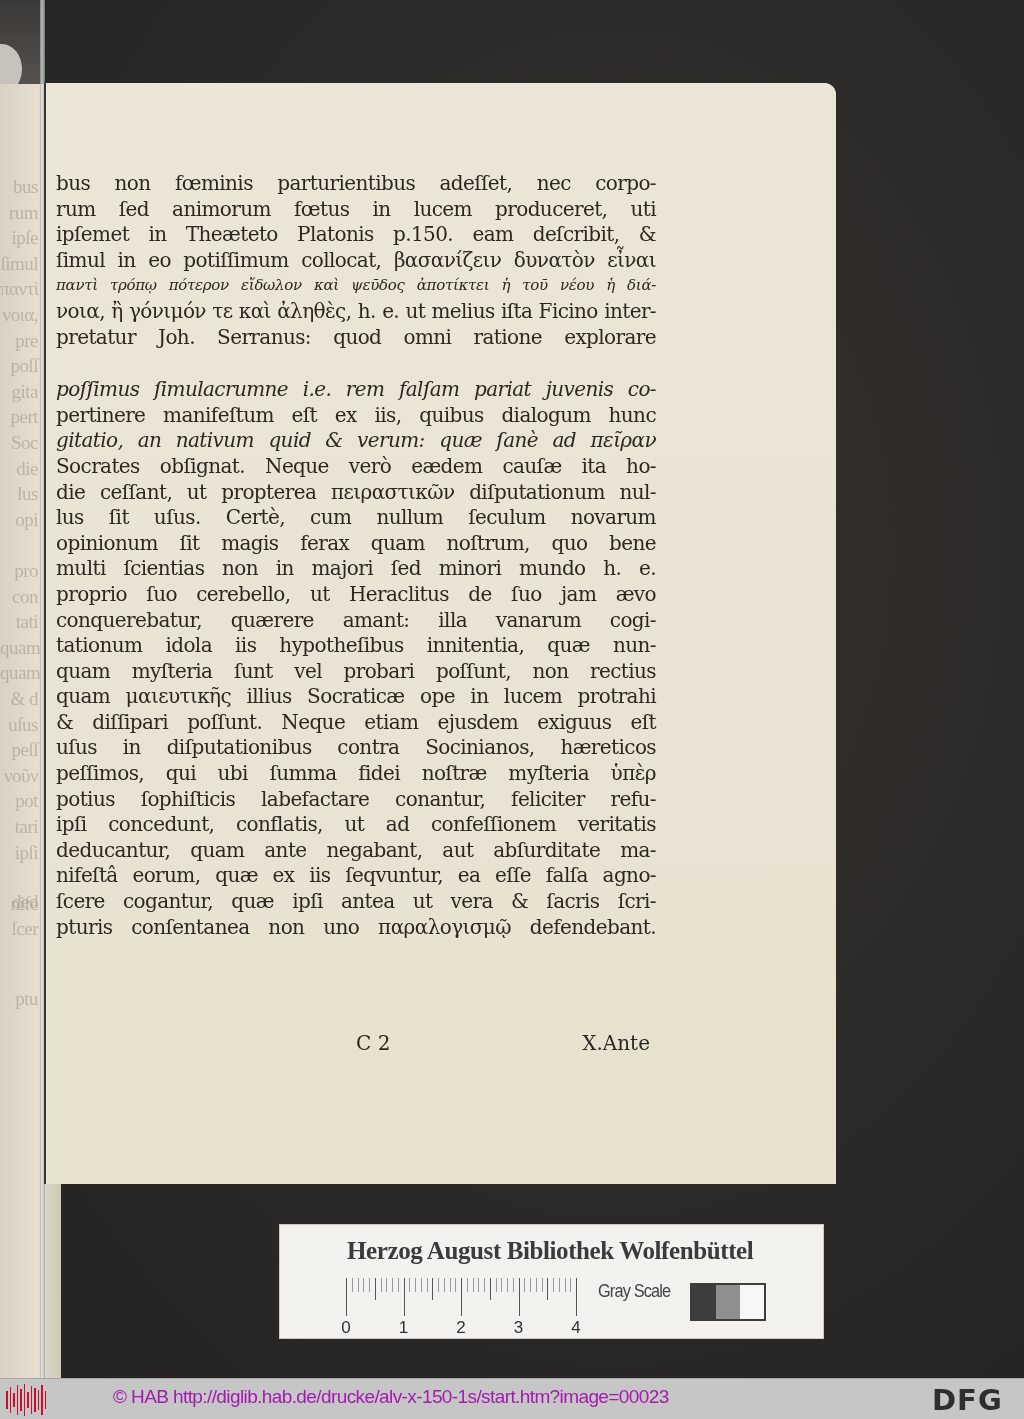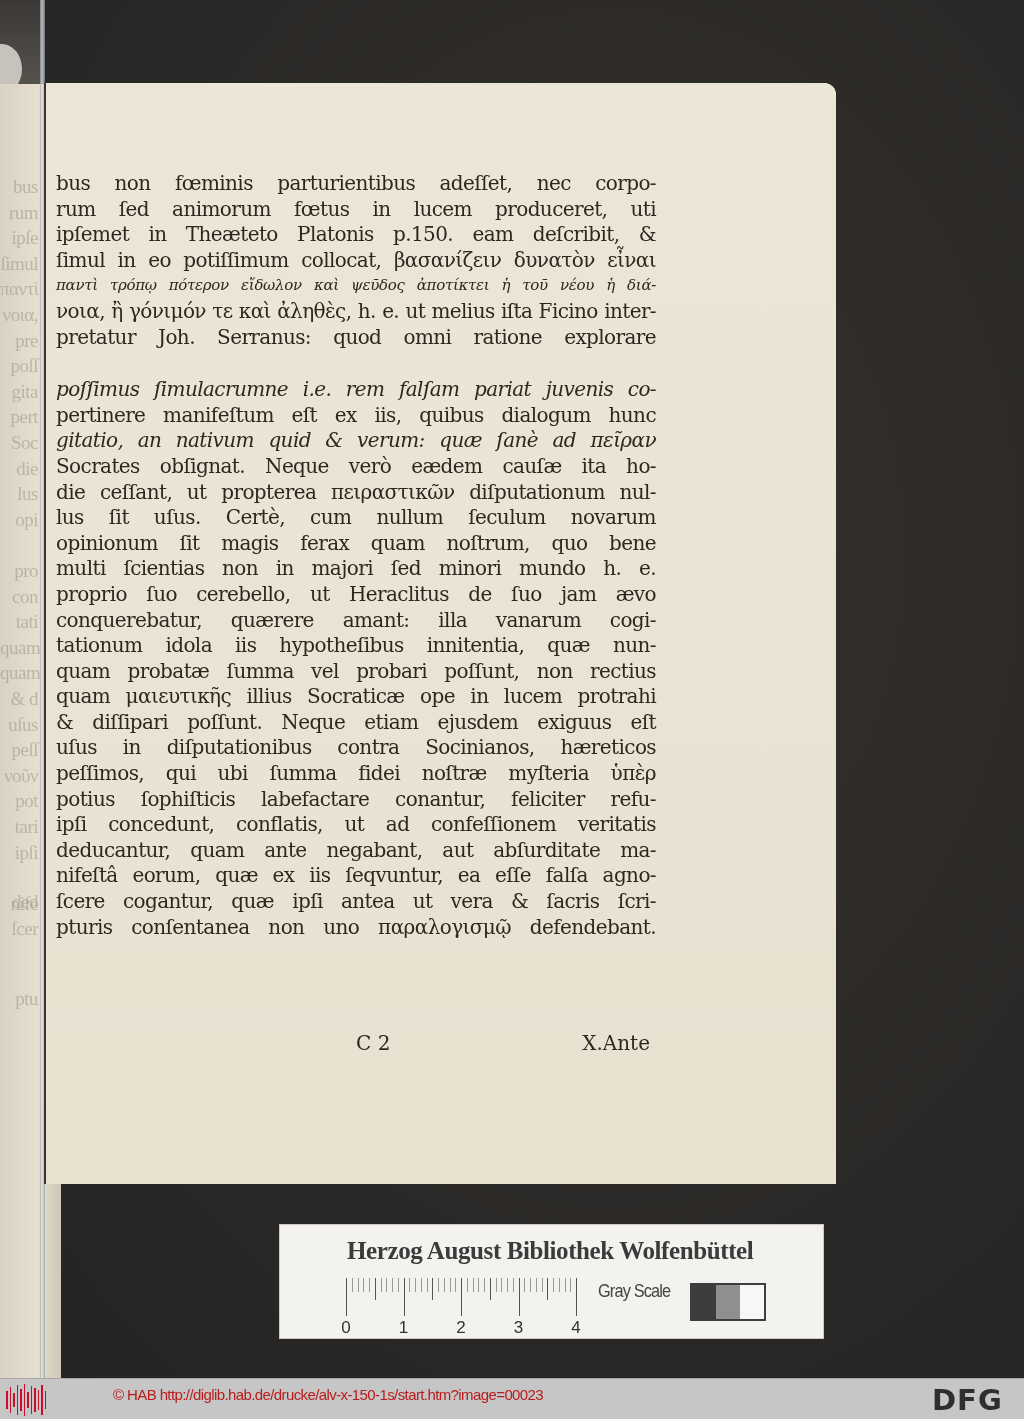--- a/index.html
+++ b/index.html
@@ -94,21 +94,21 @@
 
     
     .footer {
       position: absolute; left: 0; top: 1378px; width: 1024px; height: 41px;
       background: #c6c6c6; border-top: 1px solid #a8a8a8;
     }
     .hab-logo { position: absolute; left: 6px; top: 5px; width: 40px; height: 32px; display: flex; gap: 2px; align-items: center; }
     .hab-logo i { display: block; width: 2px; background: #c8102e; }
     .footer-text {
       position: absolute; left: 113px; top: 7px;
-      font-family: "Liberation Sans", sans-serif; font-size: 15px; color: #b91c1c;
+      font-family: "Liberation Sans", sans-serif; font-size: 19px; color: #a21caf;
       letter-spacing: -0.6px; white-space: nowrap;
     }
     .dfg-logo {
       position: absolute; left: 932px; top: 4px;
       font-family: "DejaVu Sans", sans-serif; font-weight: bold; font-size: 29px;
       color: #2e2e2e; letter-spacing: 1px;
     }
   </style>
 </head>
 <body>
@@ -167,21 +167,21 @@
     <div class="line">pertinere manifeſtum eſt ex iis, quibus dialogum hunc</div>
     <div class="line" style="font-style: italic;">gitatio, an nativum quid &amp; verum: quæ ſanè ad πεῖραν</div>
     <div class="line">Socrates obſignat.   Neque verò eædem cauſæ ita ho-</div>
     <div class="line">die ceſſant, ut propterea πειραστικῶν diſputationum nul-</div>
     <div class="line">lus ſit uſus.   Certè, cum nullum ſeculum novarum</div>
     <div class="line">opinionum ſit magis ferax quam noſtrum, quo bene</div>
     <div class="line">multi ſcientias non in majori ſed minori mundo h. e.</div>
     <div class="line">proprio ſuo cerebello, ut Heraclitus de ſuo jam ævo</div>
     <div class="line">conquerebatur, quærere amant: illa vanarum cogi-</div>
     <div class="line">tationum idola iis hypotheſibus innitentia, quæ nun-</div>
-    <div class="line">quam probatæ ſumma vel probari poſſunt, non rectius</div>
+    <div class="line">quam myſteria ſunt vel probari poſſunt, non rectius</div>
     <div class="line">quam μαιευτικῆς illius Socraticæ ope in lucem protrahi</div>
     <div class="line">&amp; diſſipari poſſunt.  Neque etiam ejusdem exiguus eſt</div>
     <div class="line">uſus in diſputationibus contra Socinianos, hæreticos</div>
     <div class="line">peſſimos, qui ubi ſumma fidei noſtræ myſteria ὑπὲρ</div>
     <div class="line">potius ſophiſticis labefactare conantur, feliciter refu-</div>
     <div class="line">ipſi concedunt, conflatis, ut ad confeſſionem veritatis</div>
     <div class="line">deducantur, quam ante negabant, aut abſurditate ma-</div>
     <div class="line">nifeſtâ eorum, quæ ex iis ſeqvuntur, ea eſſe falſa agno-</div>
     <div class="line">ſcere cogantur, quæ ipſi antea ut vera &amp; ſacris ſcri-</div>
     <div class="line" style="text-align-last: justify;">pturis conſentanea non uno παραλογισμῷ defendebant.</div>

